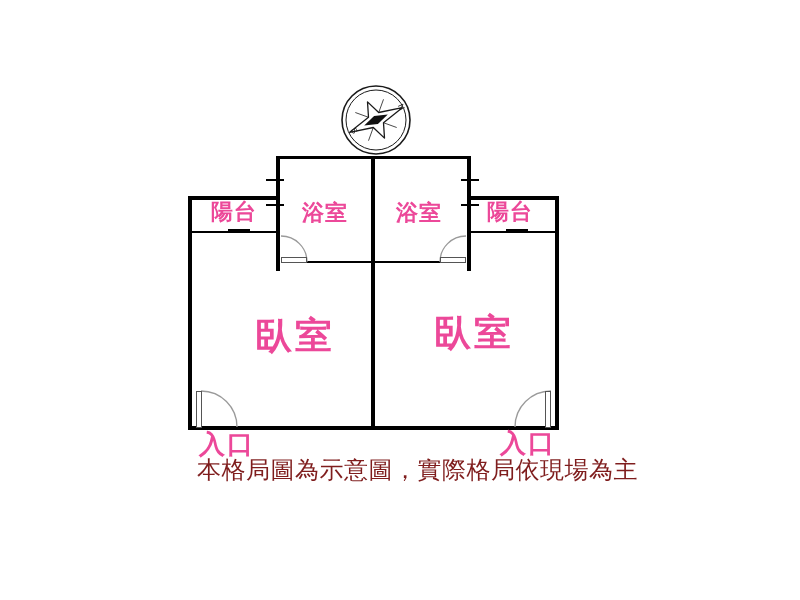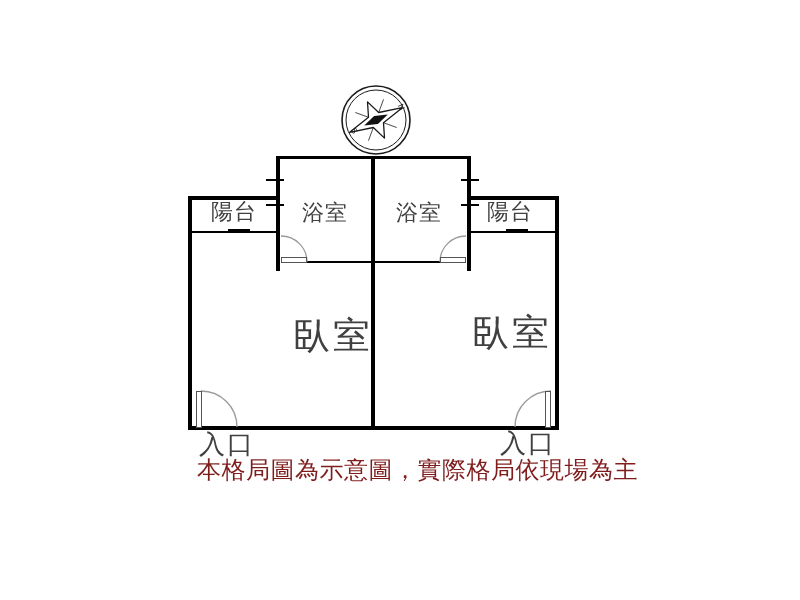--- a/index.html
+++ b/index.html
@@ -17,27 +17,27 @@
   .leaf {
     position: absolute;
     background: #ffffff;
     border: 1px solid #555555;
     box-sizing: border-box;
   }
   .label {
     position: absolute;
     transform: translate(-50%, -50%);
     white-space: nowrap;
-    color: #404040;
-    font-weight: 400;
+    color: #ec4899;
+    font-weight: 700;
     letter-spacing: 1px;
     text-align: right;
   }
   .room-small { font-size: 22px; }
-  .room-big { font-size: 37px; letter-spacing: 3px; margin-left: 38px; }
+  .room-big { font-size: 37px; letter-spacing: 3px; }
   .entrance { font-size: 26px; letter-spacing: 2px; }
   .disclaimer {
     position: absolute;
     left: 197px;
     top: 454px;
     font-size: 24px;
     color: #7f1d1d;
     white-space: nowrap;
     letter-spacing: 0.5px;
   }

